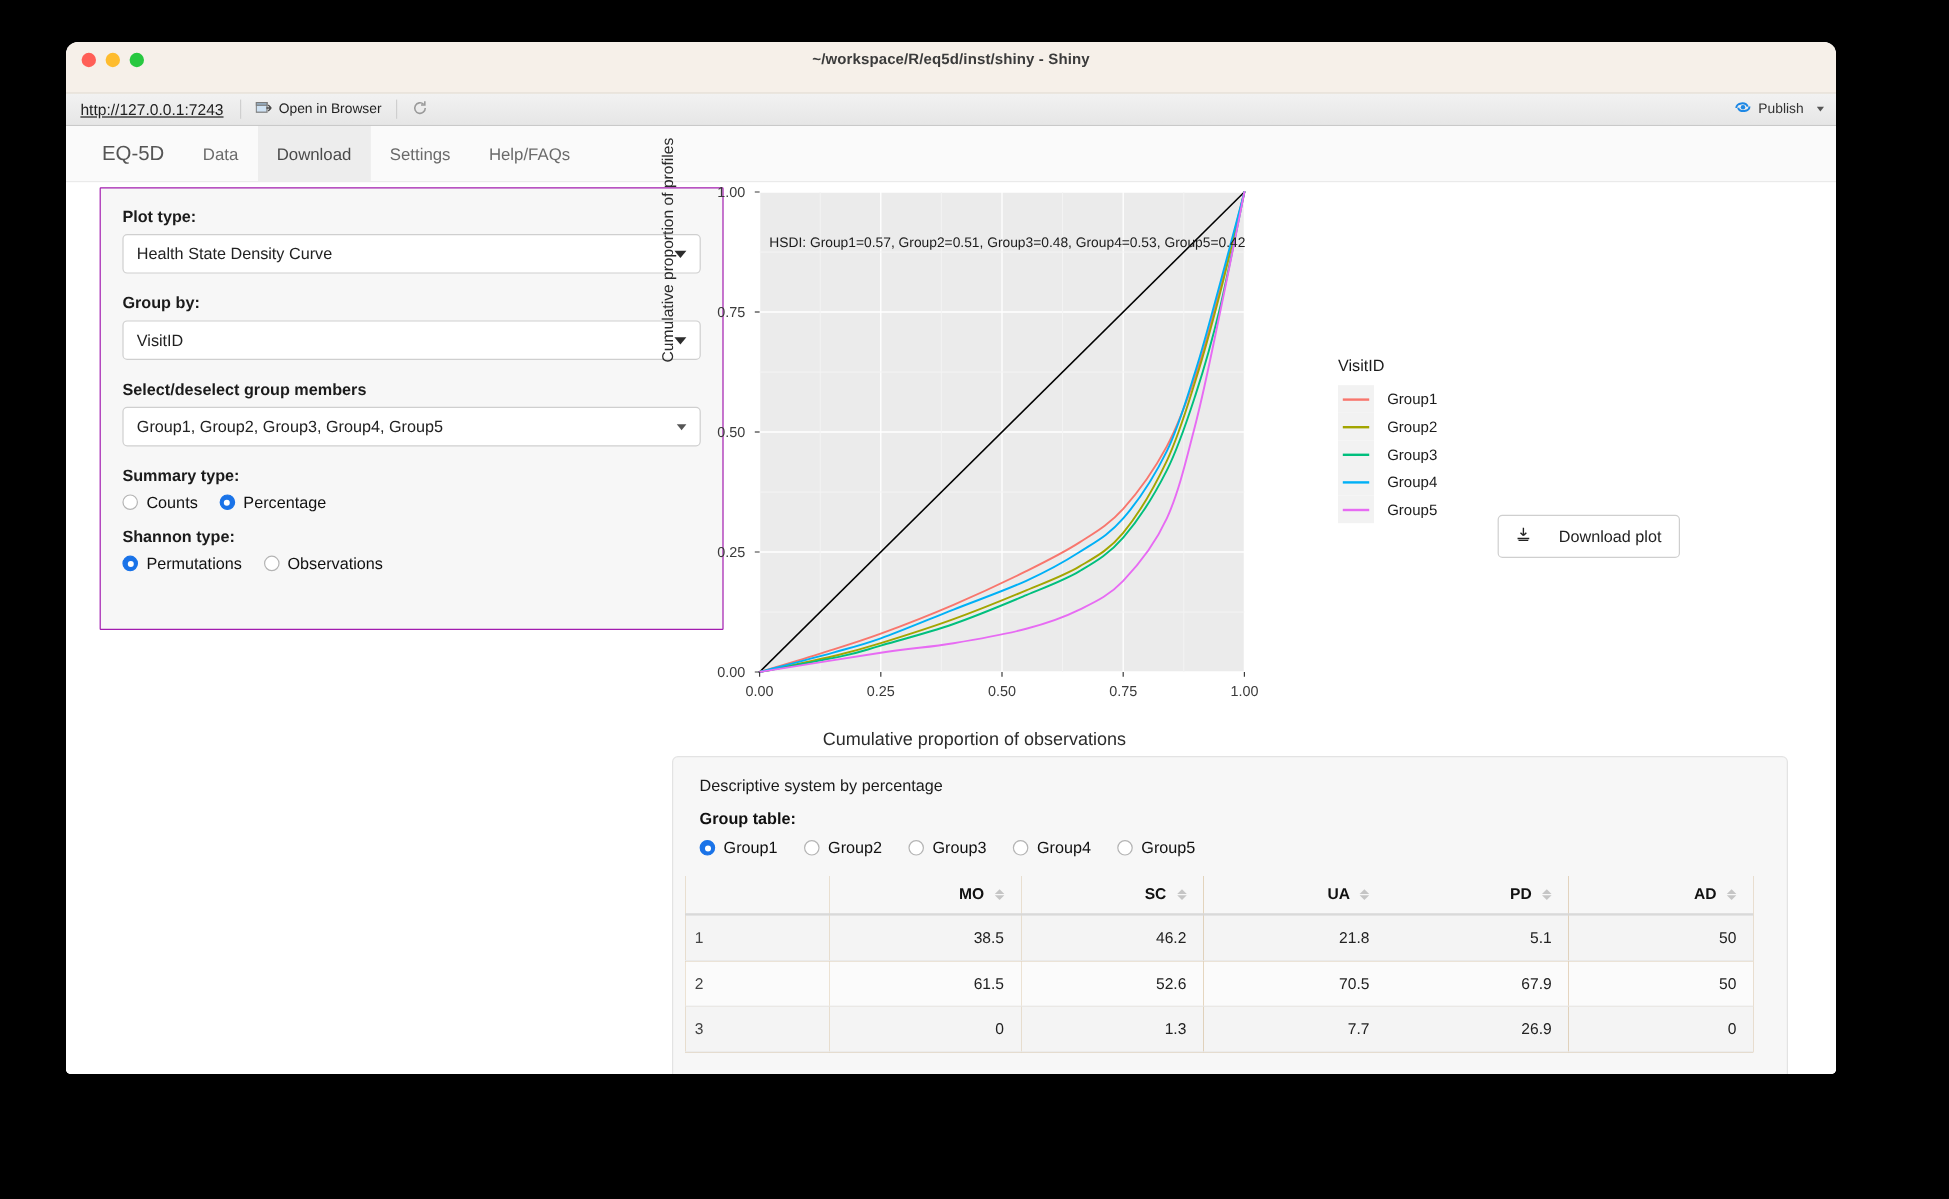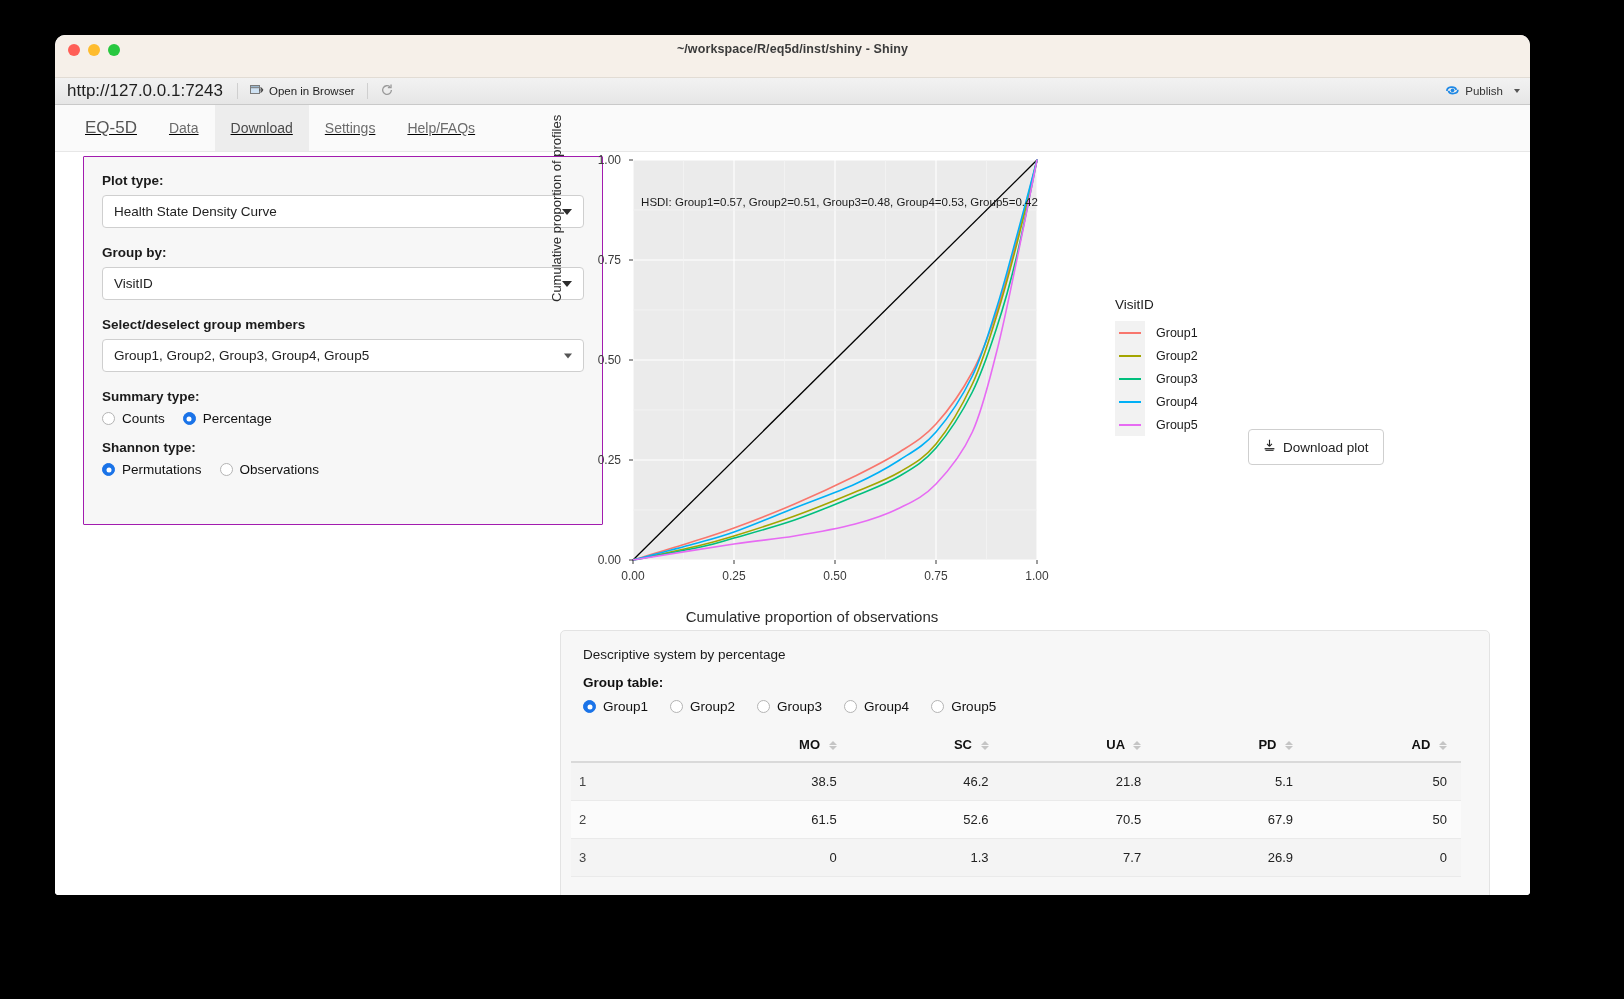--- a/index.html
+++ b/index.html
@@ -47,22 +47,23 @@
   .toolbar {
     height: 27px;
     background: linear-gradient(#f2f2f2, #e6e6e6);
     border-bottom: 1px solid #c9c9c9;
     display: flex; align-items: center;
     padding: 0 6px;
     font-size: 11.5px; color: #2b2b2b;
   }
   .url-box {
     padding: 0 8px 0 6px;
-    color: #1f1f1f; font-size: 17px;
+    color: #1f1f1f; font-size: 13px;
     white-space: nowrap;
+    text-decoration: underline;
   }
   .tb-sep { width: 1px; height: 16px; background: #cfcfcf; margin: 0 6px; }
   .tb-btn {
     display: flex; align-items: center; gap: 5px;
     padding: 2px 6px; border-radius: 3px;
     font-size: 11.5px; color: #1f1f1f; white-space: nowrap;
   }
   .tb-spacer { flex: 1; }
   .publish {
     display: flex; align-items: center; gap: 5px;
@@ -77,21 +78,20 @@
     margin-left: 6px;
   }
   
   .appbody { position: relative; height: 804px; background: #fff; }
   .navbar {
     height: 47px;
     background: #fafafa;
     border-bottom: 1px solid #e7e7e7;
     display: flex; align-items: stretch;
     padding-left: 14px;
-    text-decoration: underline;
   }
   .brand {
     display: flex; align-items: center;
     font-size: 17px; color: #555; padding: 0 16px;
   }
   .navtab {
     display: flex; align-items: center;
     padding: 0 16px; font-size: 14px; color: #6b6b6b;
     cursor: default;
   }
@@ -165,21 +165,21 @@
   .legend-item { display: flex; align-items: center; height: 23px; }
   .legend-key {
     width: 30px; height: 23px; background: #f2f2f2;
     display: flex; align-items: center; justify-content: center;
     flex: none;
   }
   .legend-line { width: 22px; height: 2px; }
   .legend-label { font-size: 12.5px; color: #1b1b1b; margin-left: 11px; }
   .dl-btn {
     position: absolute; left: 693px; top: 277px;
-    display: flex; align-items: center; gap: 7px;
+    display: flex; align-items: center; gap: 23px;
     background: #fff; border: 1px solid #cfcfcf; border-radius: 4px;
     padding: 9px 14px; font-size: 13.5px; color: #222;
     white-space: nowrap;
   }
   
   .tablecard {
     position: absolute; left: 505px; top: 478px;
     width: 930px; height: 279px;
     background: #f7f7f7;
     border: 1px solid #e3e3e3;

